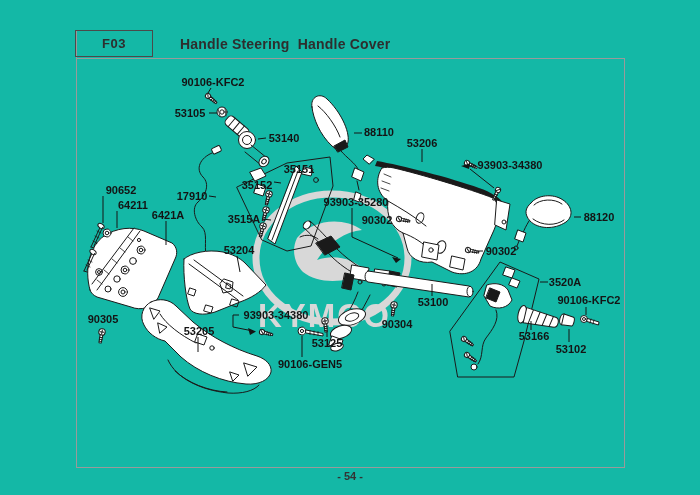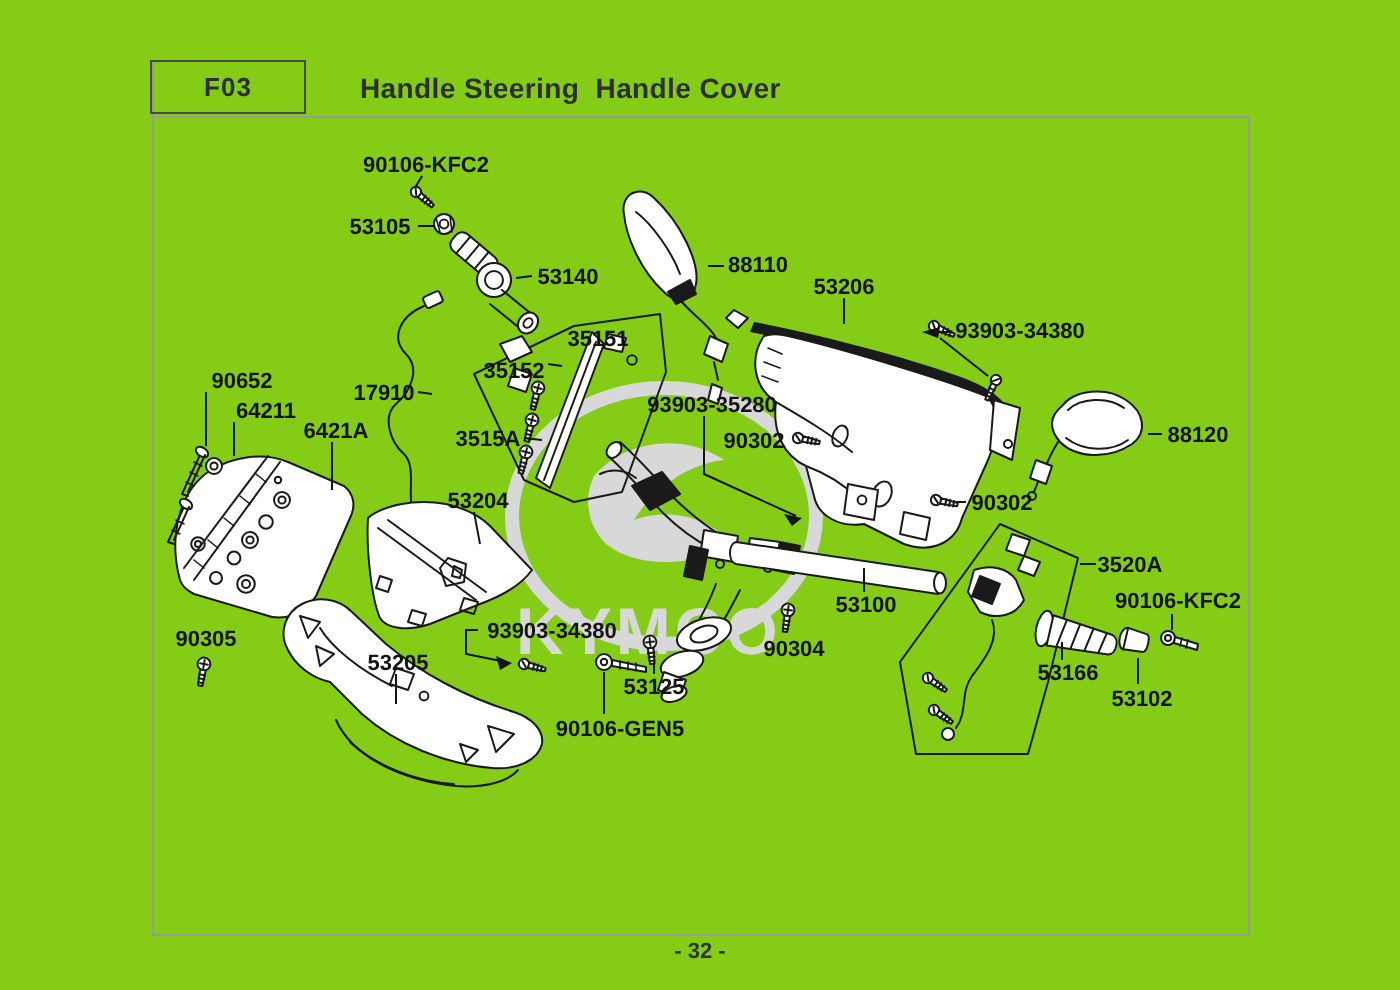--- a/index.html
+++ b/index.html
@@ -1,16 +1,16 @@
 <!DOCTYPE html>
 <html><head>
 <meta charset="utf-8">
 <style>
   html,body{margin:0;padding:0;background:#fff;}
-  .page{position:relative;width:700px;height:495px;background:#84cc16;overflow:hidden;
+  .page{position:relative;width:700px;height:495px;background:#14b8a6;overflow:hidden;
         font-family:"Liberation Sans", sans-serif;}
   .frame-line{position:absolute;background:#9a9a9a;}
   .f03-box{position:absolute;left:75px;top:30px;width:78px;height:27px;
            border:1.5px solid #4a4a4a;box-sizing:border-box;
            display:flex;align-items:center;justify-content:center;}
   .f03-box span{font-size:13px;font-weight:bold;color:#2e2e2e;letter-spacing:.5px;}
   .page-title{position:absolute;left:180px;top:36px;font-size:14px;font-weight:bold;
               color:#2e2e2e;white-space:pre;letter-spacing:.2px;}
   .footer{position:absolute;left:0;top:470px;width:700px;text-align:center;
           font-size:11px;font-weight:bold;color:#333;}
@@ -324,14 +324,14 @@
       <text class="lbl" x="199" y="335" text-anchor="middle">53205</text>
       <text class="lbl" x="276" y="319" text-anchor="middle">93903-34380</text>
       <text class="lbl" x="397" y="328" text-anchor="middle">90304</text>
       <text class="lbl" x="327" y="347" text-anchor="middle">53125</text>
       <text class="lbl" x="310" y="368" text-anchor="middle">90106-GEN5</text>
       <text class="lbl" x="534" y="340" text-anchor="middle">53166</text>
       <text class="lbl" x="571" y="353" text-anchor="middle">53102</text>
     </g>
   </svg>
 
-  <div class="footer">- 32 -</div>
+  <div class="footer">- 54 -</div>
 </div>
 
 </body></html>

